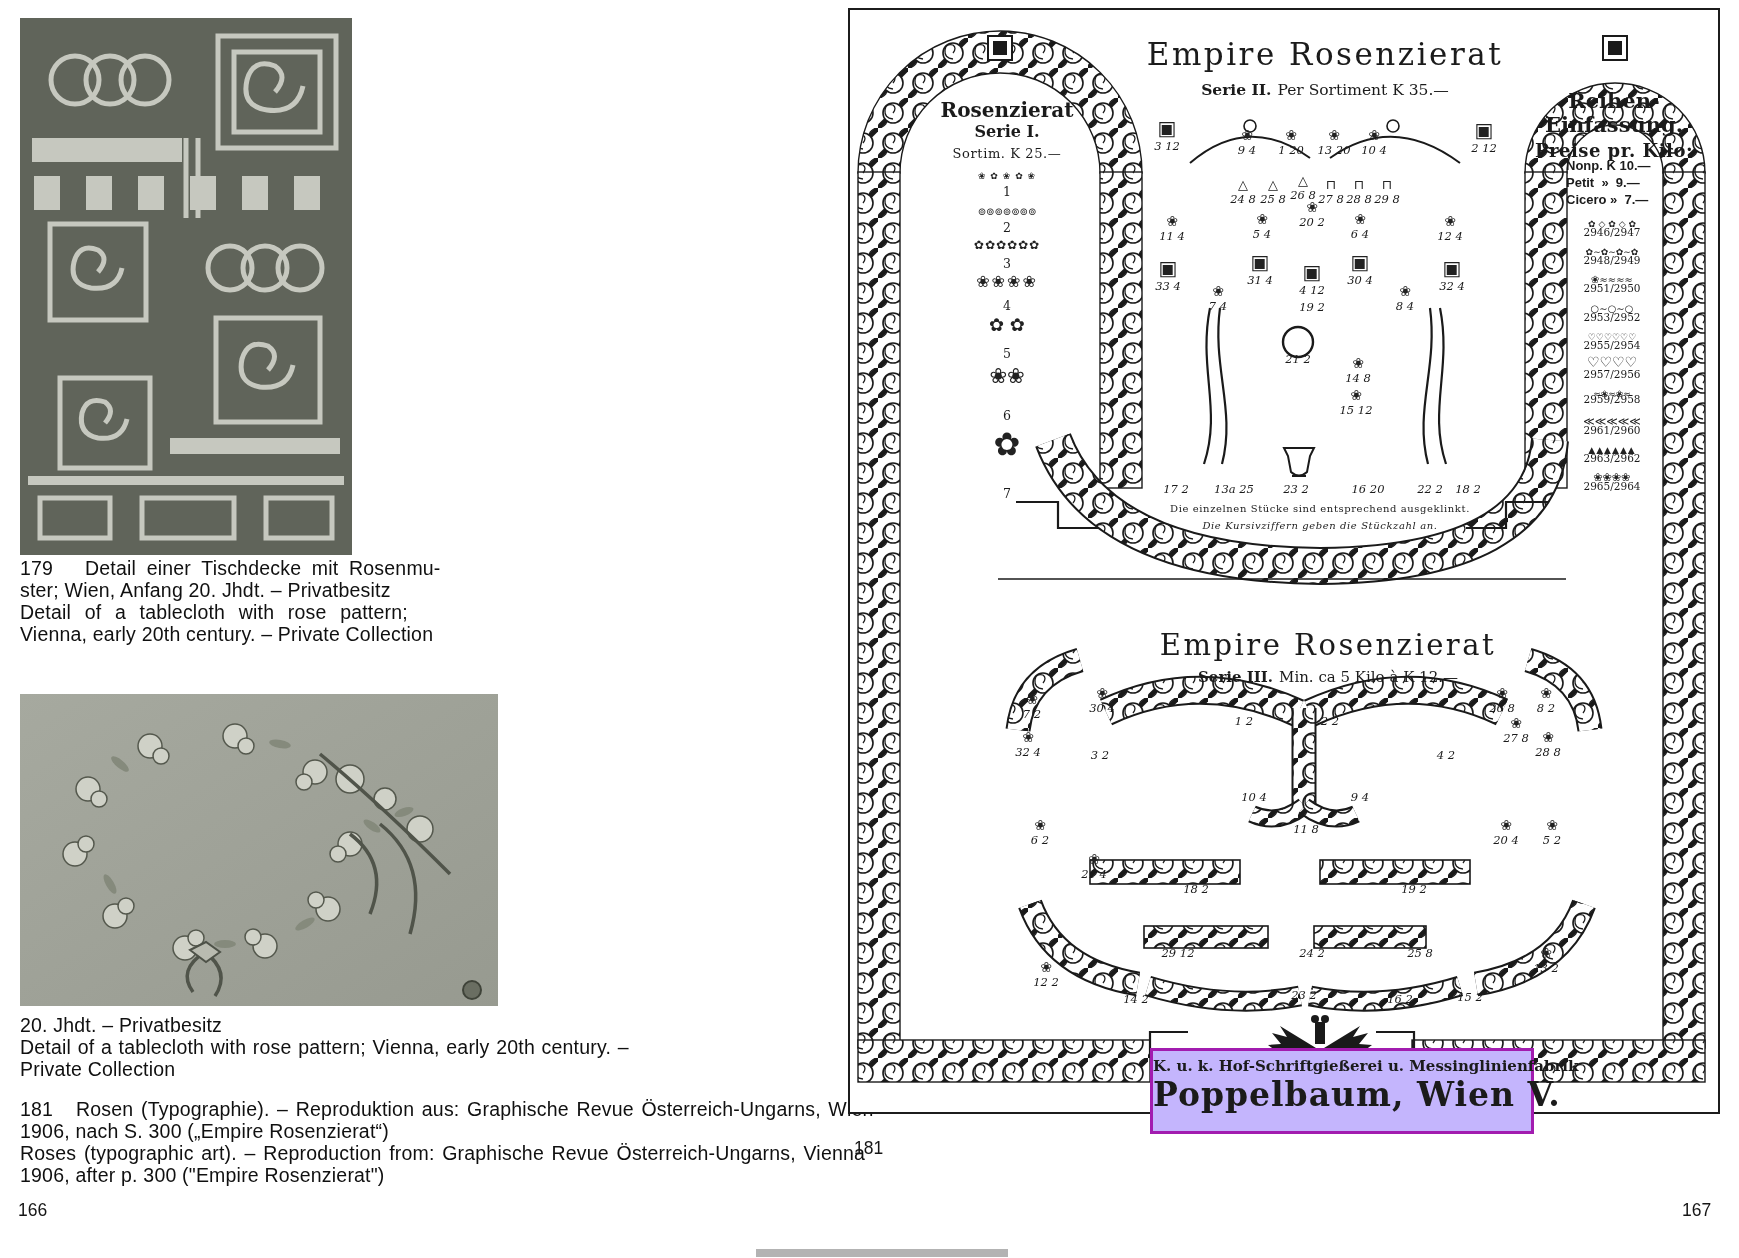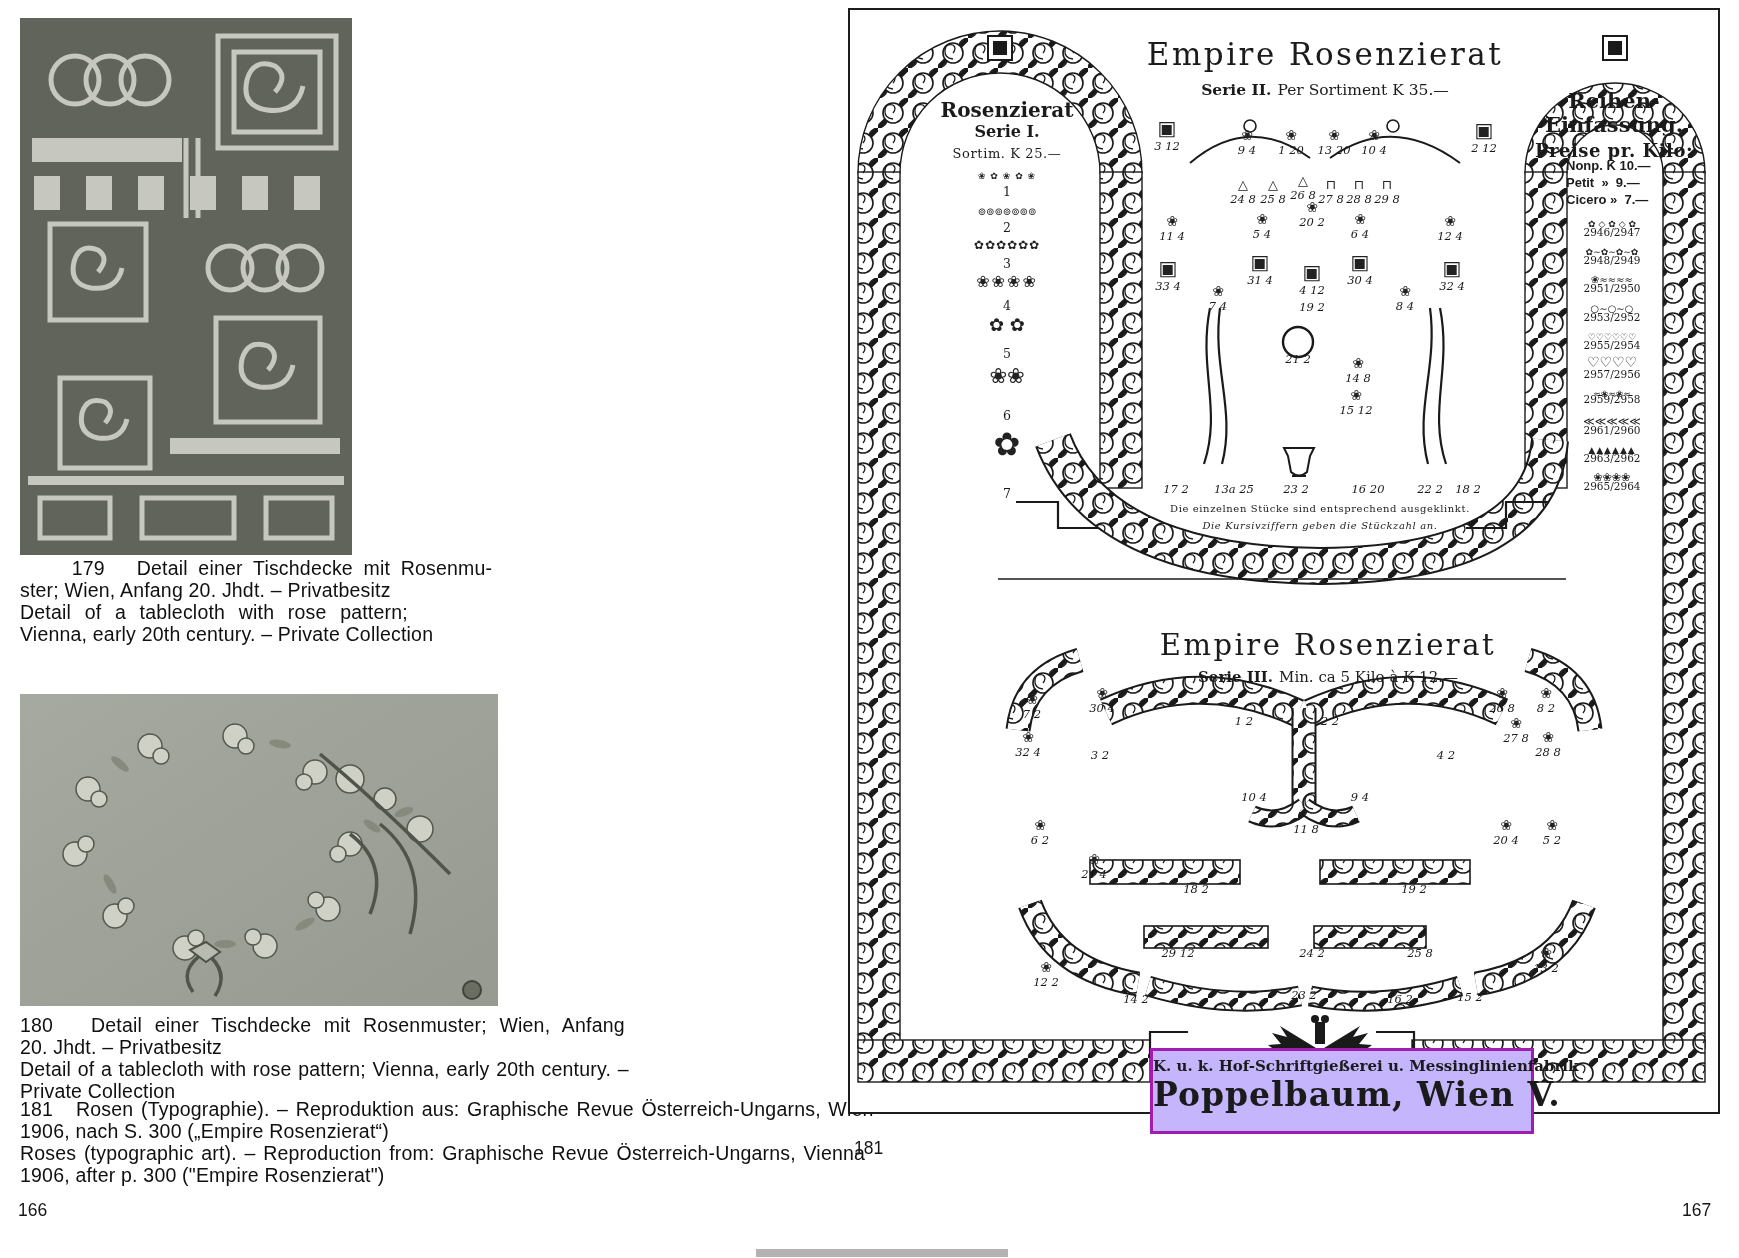--- a/index.html
+++ b/index.html
@@ -110,21 +110,21 @@
           <rect x="170" y="158" width="26" height="34"></rect>
         <rect x="222" y="158" width="26" height="34"></rect>
           <rect x="274" y="158" width="26" height="34"></rect>
         <rect x="150" y="420" width="170" height="16"></rect>
         <rect x="8" y="458" width="316" height="9"></rect>
       </g>
     </svg>
   </div>
 
   <div class="cap" style="left:20px;top:557px;width:524px;">
-    <div style="word-spacing:5px;text-align:center;">179&nbsp;&nbsp;&nbsp;Detail einer Tischdecke mit Rosenmu-</div>
+    <div style="word-spacing:5px;">179&nbsp;&nbsp;&nbsp;Detail einer Tischdecke mit Rosenmu-</div>
     <div>ster; Wien, Anfang 20. Jhdt. – Privatbesitz</div>
     <div style="word-spacing:8px;">Detail of a tablecloth with rose pattern;</div>
     <div>Vienna, early 20th century. – Private Collection</div>
   </div>
 
   <div class="photo" style="left:20px;top:694px;">
     <svg width="478" height="312" viewBox="0 0 478 312">
       <defs>
           <linearGradient id="p2g" x1="0" y1="0" x2="1" y2="1">
         <stop offset="0" stop-color="#a6a99f"></stop>
@@ -192,21 +192,20 @@
         <path d="M360 130 q50 40 30 110"></path>
         <path d="M185 258 q-28 18 -12 40"></path>
         <path d="M185 258 q26 20 10 44"></path>
       </g>
       <path d="M170 256 l16 -8 14 10 -14 10 z" fill="#b9bbb0" stroke="#4e5248" stroke-width="2"></path>
       <circle cx="452" cy="296" r="9" fill="#6a6e62" stroke="#3f4339" stroke-width="2"></circle>
     </svg>
   </div>
 
   <div class="cap" style="left:20px;top:1014px;width:624px;">
-    <div style="word-spacing:7px;">180&nbsp;&nbsp;&nbsp;Detail einer Tischdecke mit Rosenmuster; Wien, Anfang</div>
     <div>20. Jhdt. – Privatbesitz</div>
     <div style="word-spacing:1px;">Detail of a tablecloth with rose pattern; Vienna, early 20th century. –</div>
     <div>Private Collection</div>
   </div>
 
   <div class="cap" style="left:20px;top:1098px;width:716px;">
     <div style="word-spacing:2px;">181&nbsp;&nbsp;&nbsp;Rosen (Typographie). – Reproduktion aus: Graphische Revue Österreich-Ungarns, Wien</div>
     <div>1906, nach S. 300 („Empire Rosenzierat“)</div>
     <div style="word-spacing:2px;">Roses (typographic art). – Reproduction from: Graphische Revue Österreich-Ungarns, Vienna</div>
     <div>1906, after p. 300 ("Empire Rosenzierat")</div>

